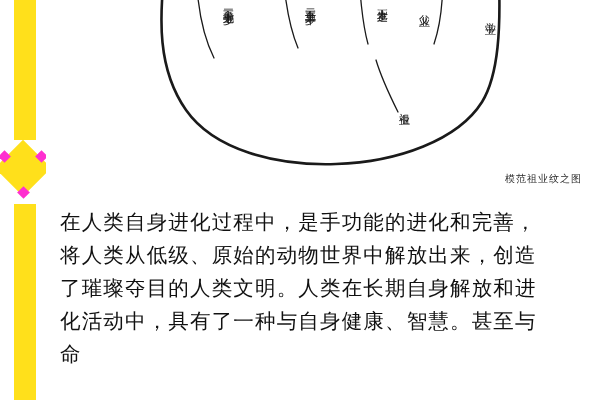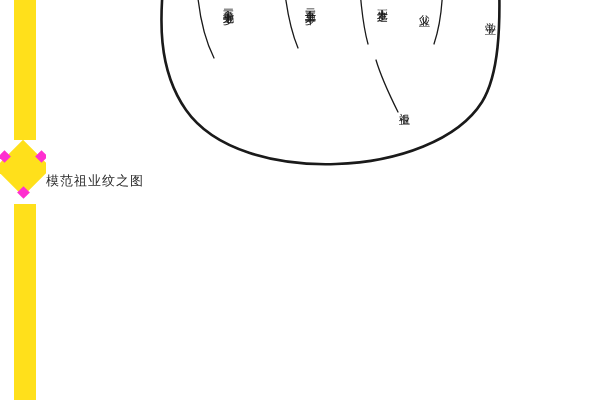--- a/index.html
+++ b/index.html
@@ -109,23 +109,23 @@
     color: #1a1a1a;
     letter-spacing: 1px;
     white-space: nowrap;
   }
 
   .caption {
     position: absolute;
     left: 0;
     top: 172px;
     width: 536px;
-    text-align: left;
+    text-align: right;
     font-family: "Liberation Serif", serif;
-    font-size: 13px;
+    font-size: 10px;
     color: #2b2b2b;
     letter-spacing: 1px;
   }
 
   
   .body-text {
     position: absolute;
     left: 46px;
     top: 206px;
     width: 500px;
@@ -173,16 +173,19 @@
       <div class="vlabel" style="left:258px; top:0px;">二十五至三十岁</div>
       <div class="vlabel" style="left:330px; top:0px;">十五岁迄</div>
       <div class="vlabel" style="left:372px; top:6px;">父业</div>
       <div class="vlabel" style="left:438px; top:14px;">学业</div>
       <div class="vlabel" style="left:352px; top:104px;">祖业</div>
 
       <div class="caption">模范祖业纹之图</div>
     </div>
   </div>
 
+  <div class="body-text">
+    <p>在人类自身进化过程中，是手功能的进化和完善，将人类从低级、原始的动物世界中解放出来，创造了璀璨夺目的人类文明。人类在长期自身解放和进化活动中，具有了一种与自身健康、智慧。甚至与命</p>
+  </div>
 
   <div class="right-strip"></div>
 
 </div>
 
 </body></html>

